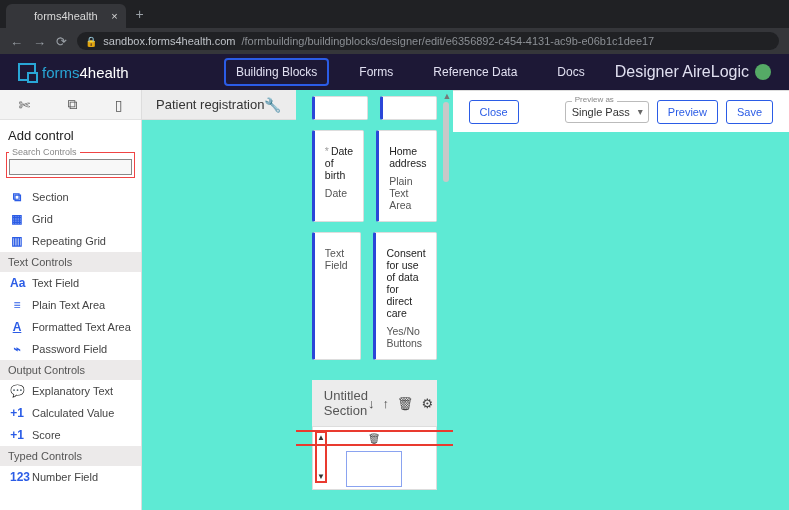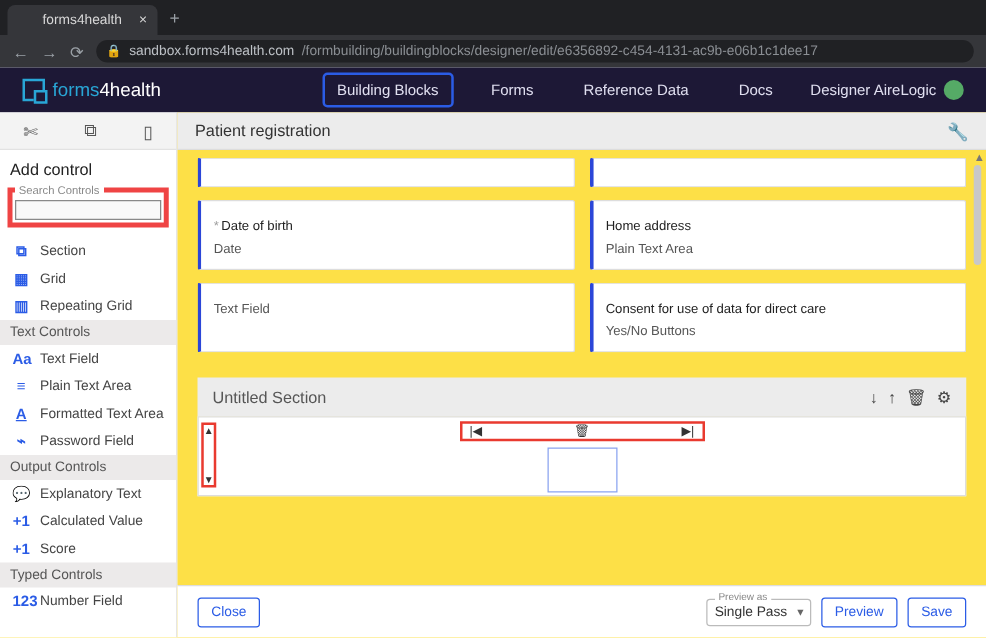--- a/index.html
+++ b/index.html
@@ -18,38 +18,38 @@
 
   
   .app-header { background:#1d1836; height:36px; display:flex; align-items:center; padding:0 18px; color:#fff; }
   .brand { display:flex; align-items:center; gap:6px; color:#29a6d6; font-size:15px; }
   .brand .logo { width:18px;height:18px;border:2px solid #29a6d6;display:inline-block;position:relative;}
   .brand .logo::after{content:'';position:absolute;width:7px;height:7px;border:2px solid #29a6d6;right:-4px;bottom:-4px;background:#1d1836;}
   .brand b { color:#fff; font-weight:400;}
   .main-nav { margin-left:auto; display:flex; gap:20px; align-items:center; margin-right:20px;}
   .main-nav .item { color:#e0dff0; font-size:12px; padding:7px 10px; }
   .main-nav .item.active { border:2px solid #2b5ce6; border-radius:4px; padding:5px 10px;}
-  .user { color:#e0dff0; font-size:12px; display:flex; align-items:center; gap:6px;}
+  .user { color:#e0dff0; font-size:16px; display:flex; align-items:center; gap:6px;}
   .avatar { width:16px;height:16px;border-radius:50%;background:#5a6;}
 
   
   .workspace { display:flex; height: calc(510px - 28px - 26px - 36px); }
   .sidebar { width:142px; border-right:1px solid #ddd; background:#fff; overflow:hidden;}
   .side-tools { height:30px; display:flex; align-items:center; justify-content:space-around; border-bottom:1px solid #e2e2e2; background:#f3f3f3;}
   .side-tools span { font-size:14px; color:#555;}
   .side-title { font-size:13px; padding:8px 8px 4px; font-weight:400; color:#222;}
   .search-wrap { padding:0 6px 8px;}
-  .search-wrap fieldset { border:4px solid #ef4444; padding:2px;}
+  .search-wrap fieldset { border:1px solid #ef4444; padding:2px;}
   .search-wrap legend { font-size:9px; color:#888; padding:0 3px;}
   .search-wrap input { width:100%; border:1px solid #888; height:16px; font-size:10px; padding:0 3px; background:#f8f8f8;}
   .group-head { background:#eceaea; font-size:11px; color:#555; padding:4px 8px; }
   .palette-item { display:flex; align-items:center; gap:8px; padding:4px 10px; font-size:11px; color:#444; }
   .palette-item .ic { width:14px; text-align:center; color:#2b5ce6; font-size:12px; font-weight:600;}
 
-  .canvas-wrap { flex:1; background:#fde047; display:flex; flex-direction:column; }
+  .canvas-wrap { flex:1; background:#5eead4; display:flex; flex-direction:row; }
   .section-bar { height:30px; background:#ececec; border-bottom:1px solid #ddd; display:flex; align-items:center; padding:0 14px; font-size:13px; color:#333;}
   .section-bar .wrench { margin-left:auto; font-size:14px;}
   .canvas-scroll { flex:1; overflow:auto; padding:6px 16px 0 16px; position:relative;}
   .scroll-track{position:absolute; right:4px; top:2px; bottom:2px; width:6px;}
   .scroll-arrow{color:#777;font-size:9px;line-height:9px;width:100%;text-align:center;}
   .scroll-thumb{background:#c8c8c8;width:6px;height:80px;margin:1px auto;border-radius:3px;}
 
   .card { border:1px solid #ddd; border-left:3px solid #2b46d8; border-radius:2px; padding:14px 10px 10px; background:#fff; }
   .card .ttl { font-size:10.5px; color:#222; margin-bottom:6px;}
   .card .ttl .star{color:#a0a0a0;margin-right:2px;}

